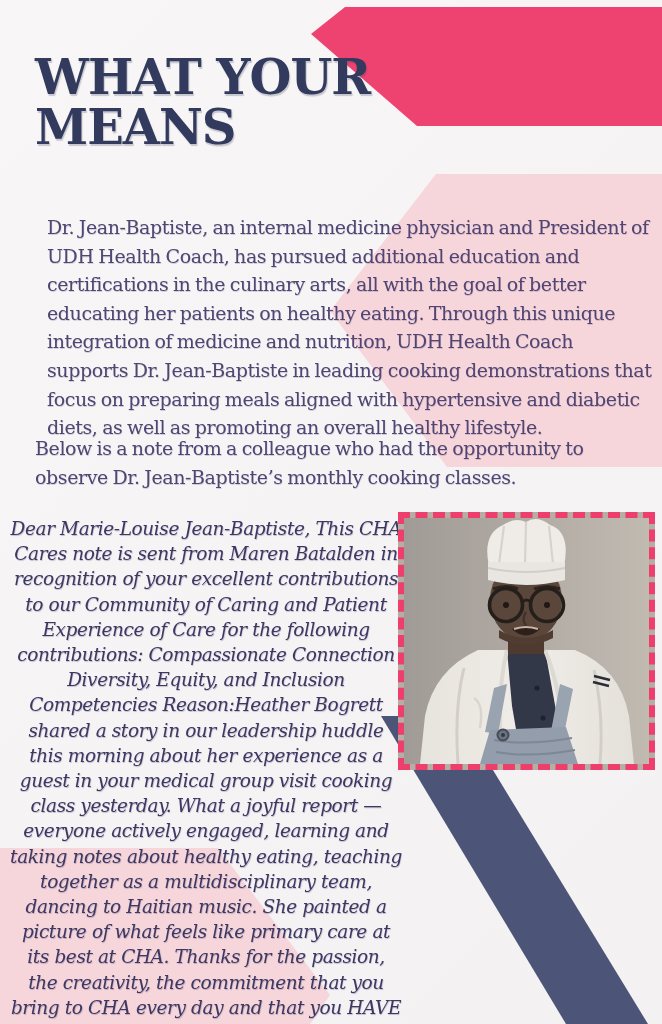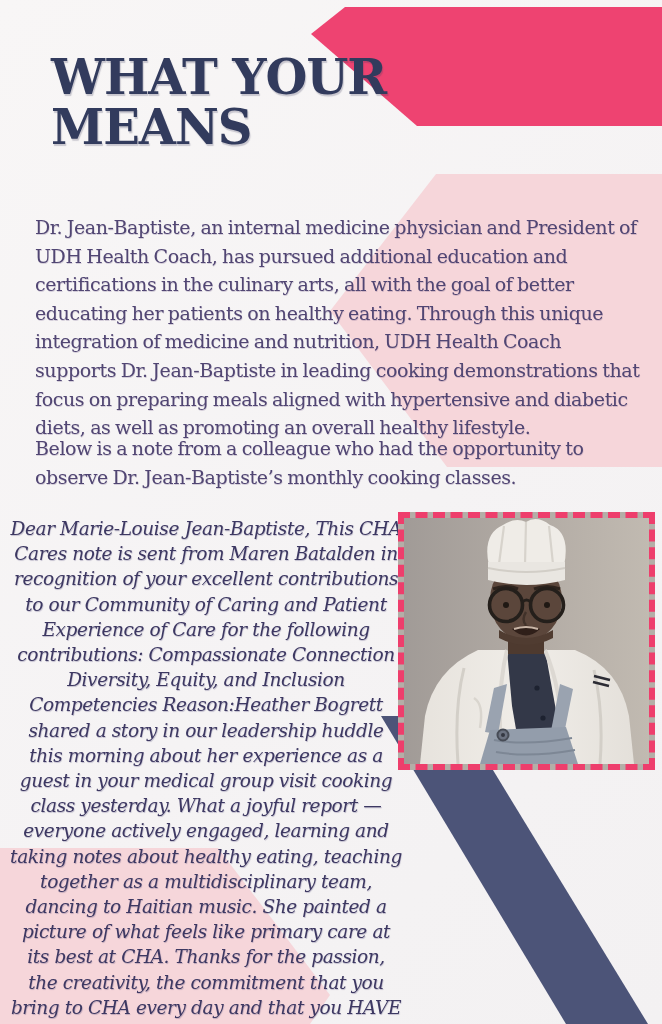--- a/index.html
+++ b/index.html
@@ -25,38 +25,38 @@
     left:381px;top:716px;width:281px;height:308px;
     background:#4c5478;
     clip-path:polygon(0px 0px,79px 0px,267px 308px,185px 308px);
   }
   .shape-botpink{
     left:0px;top:848px;width:330px;height:176px;
     background:#f6d6da;
     clip-path:polygon(0px 0px,218px 0px,330px 147px,310px 176px,0px 176px);
   }
   .title{
-    position:absolute;left:51px;top:52px;margin:0;
+    position:absolute;left:35px;top:52px;margin:0;
     font-family:"DejaVu Serif", serif;
     font-weight:bold;
     font-size:48px;line-height:50px;
     letter-spacing:-1px;
     color:#323b5d;
     text-shadow:1px 1.5px 1px rgba(60,60,90,0.25);
   }
   .title span{display:block;}
   .para{
     position:absolute;left:35px;width:608px;margin:0;
     font-size:19px;line-height:28.6px;
     letter-spacing:-0.4px;word-spacing:-1px;
     color:#514673;
     text-shadow:0.5px 0.8px 0.6px rgba(90,70,120,0.22);
     z-index:2;
   }
-  .para1{top:213px;}
+  .para1{top:213px;margin-left:12px;}
   .para2{top:434px;}
   .note{
     position:absolute;left:10px;top:516px;width:392px;margin:0;
     font-style:italic;
     font-size:18.5px;line-height:25.2px;
     letter-spacing:-0.4px;
     text-align:center;
     color:#3d3862;
     text-shadow:0.6px 0.9px 0.7px rgba(70,60,110,0.28);
     z-index:2;

